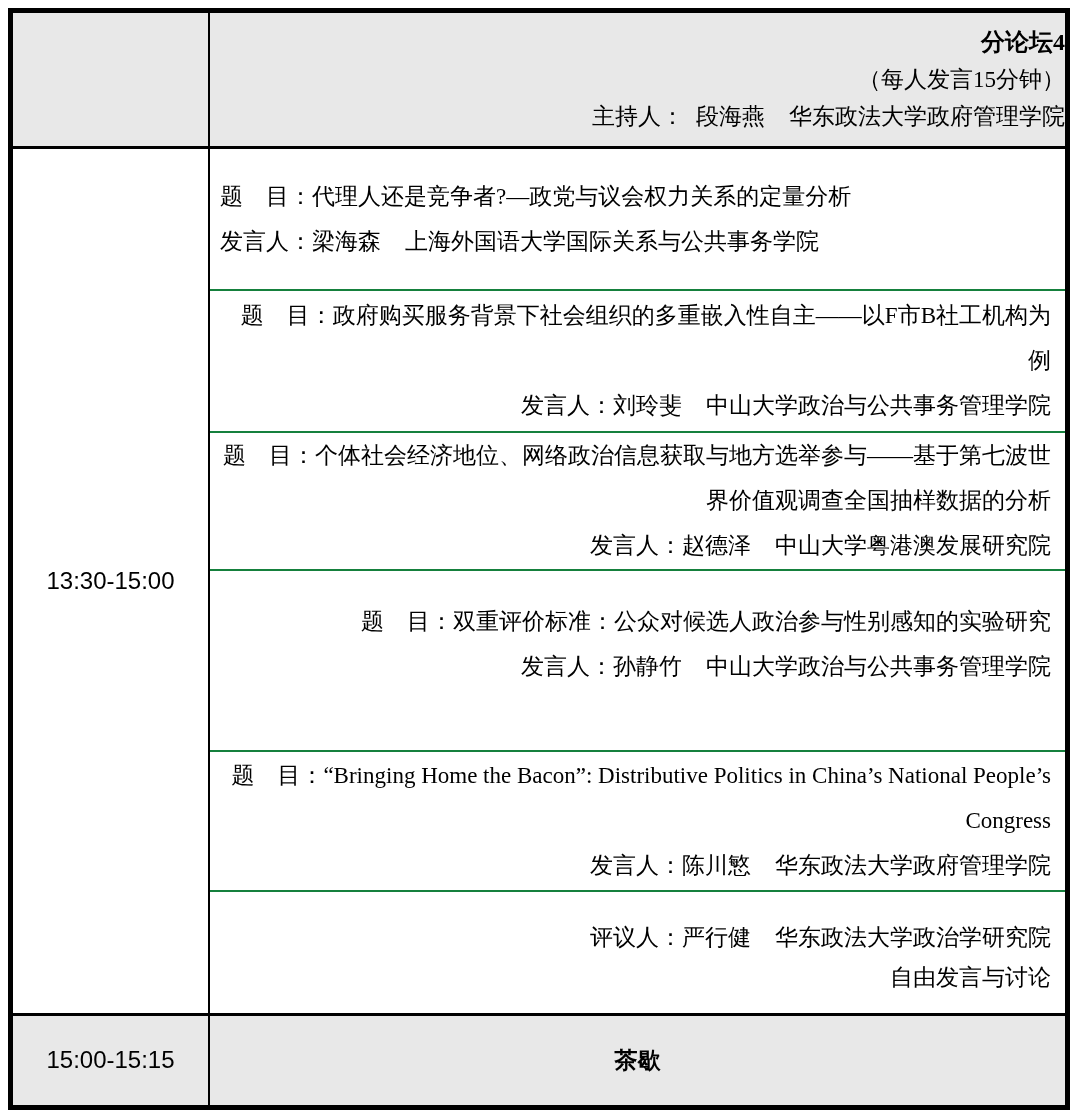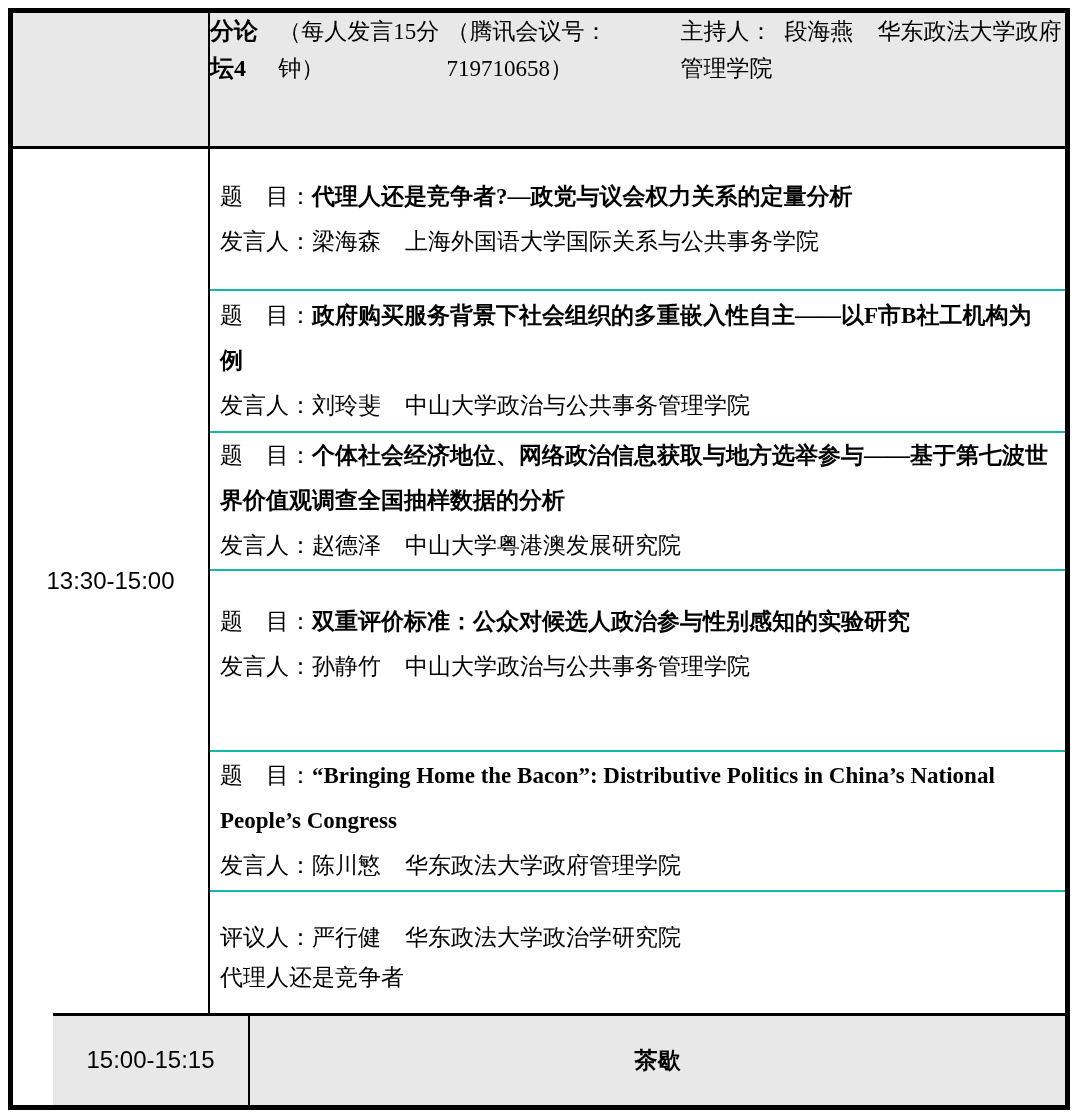--- a/index.html
+++ b/index.html
@@ -29,83 +29,81 @@
     border-bottom: 3px solid #000000;
   }
   .time-col {
     width: 197px;
     flex: 0 0 197px;
     border-right: 2px solid #000000;
     display: flex; align-items: center; justify-content: center;
   }
   .header-content {
     flex: 1;
-    display: flex; flex-direction: row;
-    justify-content: center; align-items: flex-start;
+    display: flex; flex-direction: column;
+    justify-content: center; align-items: flex-end;
     line-height: 37px;
     font-size: 23px;
   }
   .forum-title { font-weight: bold; font-size: 24px; }
 
   
   .body-row { display: flex; flex: 1; background: #ffffff; }
   .time-label {
     font-family: "Liberation Sans", "DejaVu Sans", sans-serif;
     font-size: 24px;
     color: #000000;
   }
   .sessions-col { flex: 1; display: flex; flex-direction: column; }
 
   .session-block {
     display: flex; flex-direction: column; justify-content: center;
     padding: 4px 14px 4px 10px;
     font-size: 23px;
     line-height: 45px;
   }
-  .session-block + .session-block { border-top: 2px solid #14b8a6; }
+  .session-block + .session-block { border-top: 2px solid #15803d; text-align: right; }
   .s1 { height: 140px; }
   .s2 { height: 142px; }
   .s3 { height: 138px; }
   .s4 { height: 149px; }
   .s5 { height: 140px; margin-top: 32px; }
   .s6 { height: 123px; line-height: 40px; padding-top: 12px; padding-bottom: 0; }
 
-  .title-line .title-text { font-weight: bold; }
+  .title-line .title-text { font-weight: normal; }
   .speaker-line .affiliation, .reviewer-line .affiliation, .host-line .host-affiliation {
     margin-left: 24px;
   }
   .host-line .host-name { margin-left: 12px; }
   .reviewer-line-2 { padding-left: 80px; }
 
   
   .tea-row {
     display: flex;
     height: 105px;
     background: #e8e8e8;
     border-top: 3px solid #000000;
-    margin-left: 40px;
   }
   .tea-content {
     flex: 1;
     display: flex; align-items: center; justify-content: center;
     font-size: 23px; font-weight: bold;
   }
 </style>
 </head>
 <body>
 
 <div class="page">
   <div class="program-table">
 
     <div class="header-row">
       <div class="time-col"></div>
       <div class="header-content">
         <div class="forum-title">分论坛4</div>
         <div class="speech-note">（每人发言15分钟）</div>
-        <div class="meeting-id">（腾讯会议号：719710658）</div>
         <div class="host-line">
           <span>主持人：</span><span class="host-name">段海燕</span><span class="host-affiliation">华东政法大学政府管理学院</span>
         </div>
       </div>
     </div>
 
     <div class="body-row">
       <div class="time-col">
         <span class="time-label">13:30-15:00</span>
       </div>
@@ -153,21 +151,21 @@
           </div>
           <div class="speaker-line">
             <span>发言人：</span><span>陈川慜</span><span class="affiliation">华东政法大学政府管理学院</span>
           </div>
         </div>
 
         <div class="session-block s6">
           <div class="reviewer-line">
             <span>评议人：</span><span>严行健</span><span class="affiliation">华东政法大学政治学研究院</span>
           </div>
-          <div class="free-talk-line">代理人还是竞争者</div>
+          <div class="free-talk-line">自由发言与讨论</div>
         </div>
 
       </div>
     </div>
 
     <div class="tea-row">
       <div class="time-col">
         <span class="time-label">15:00-15:15</span>
       </div>
       <div class="tea-content">茶歇</div>

